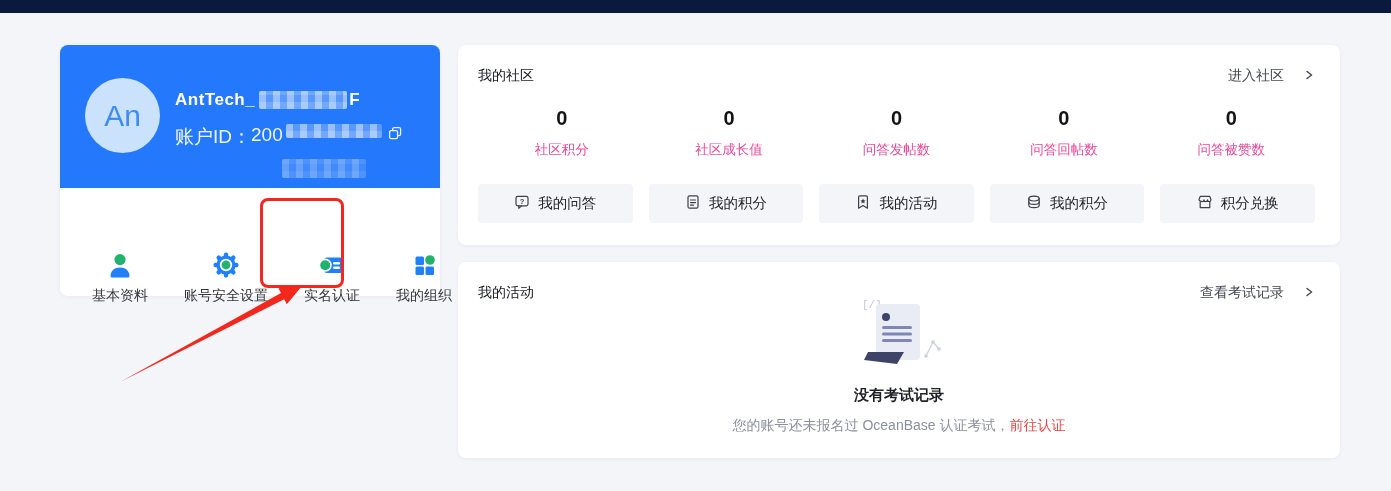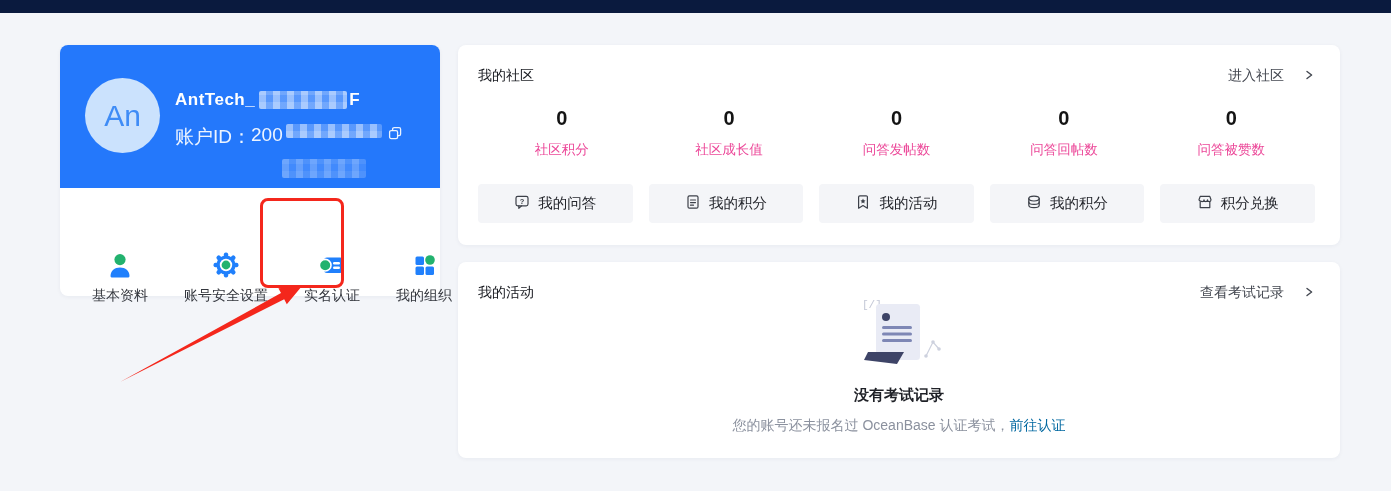--- a/index.html
+++ b/index.html
@@ -44,21 +44,21 @@
   .stat-val { font-size:20px; font-weight:bold; color:#141414; }
   .stat-lbl { margin-top:11px; font-size:13.5px; color:#ec4899; }
   .btn-row { position:absolute; left:0; top:139px; width:100%; display:flex; gap:16px; padding:0 25px 0 20px; }
   .qbtn { flex:1; height:39px; background:#f4f5f8; border:none; border-radius:4px; cursor:pointer;
     display:flex; align-items:center; justify-content:center; gap:8px; font-size:14.5px; color:#23252b;
     font-family:inherit; }
 
   .empty-wrap { position:absolute; left:0; top:30px; width:100%; text-align:center; }
   .empty-title { margin-top:2px; font-size:15px; font-weight:bold; color:#1f2127; }
   .empty-desc { margin-top:12px; font-size:14px; color:#8b919e; }
-  .empty-link { color:#0369a1; cursor:pointer; }
+  .empty-link { color:#ef4444; cursor:pointer; }
 
   .arrow-svg { position:absolute; left:0; top:0; width:1391px; height:491px; pointer-events:none; }
   .nowrap { white-space:nowrap; }
 </style>
 </head>
 <body>
 
 <div class="screen">
   <div class="topbar"></div>
 

